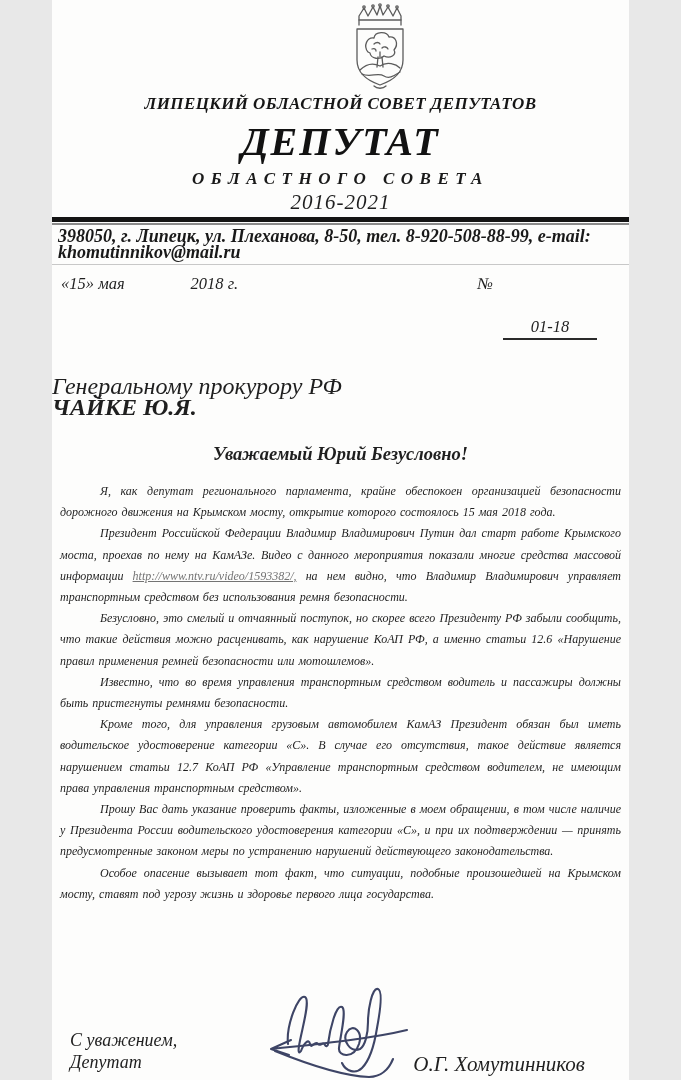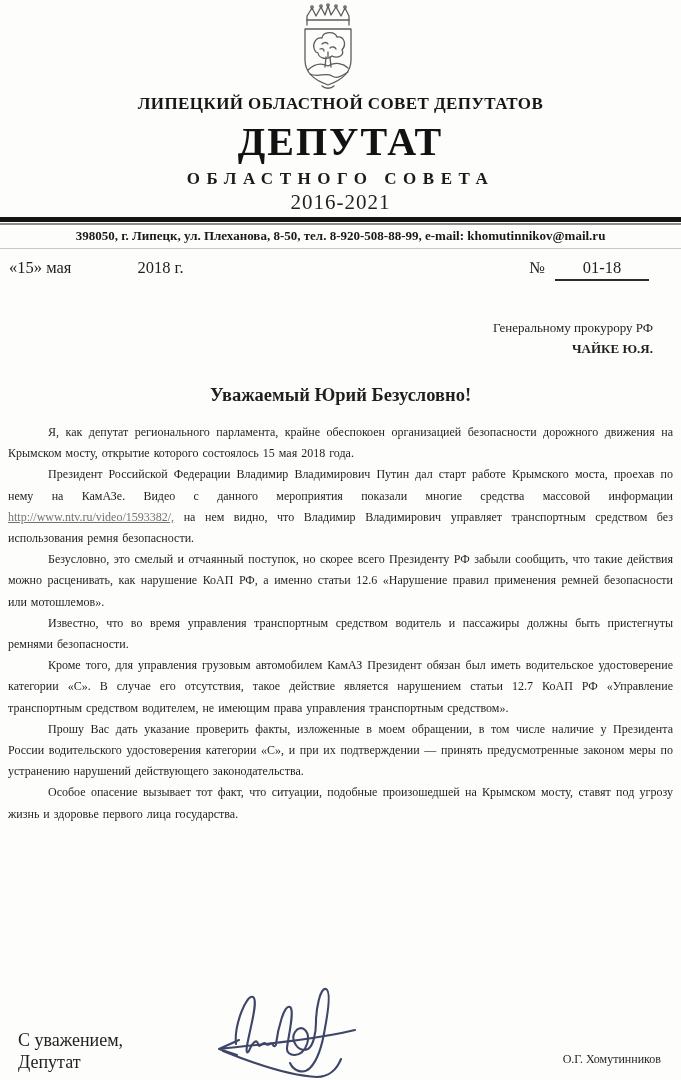--- a/index.html
+++ b/index.html
@@ -1,23 +1,24 @@
 <!DOCTYPE html>
 <html lang="ru"><head>
 <meta charset="utf-8">
 <style>
   html,body { margin:0; padding:0; background:#e8e8e8; }
   .page {
     position:relative;
-    width:681px; height:1080px;
+    width:577px; height:1080px;
     margin:0 auto;
     background:#fdfdfc;
     color:#1f1f1f;
     font-family:"Liberation Serif","DejaVu Serif",serif;
     overflow:hidden;
+    font-style:italic;
   }
   
   .arms { position:absolute; left:297px; top:3px; width:62px; height:86px; }
   .arms svg { width:100%; height:100%; }
   .org-name {
     padding-top:94px; margin:0;
     text-align:center; font-weight:bold; font-size:17px; letter-spacing:0.4px;
     color:#161616;
   }
   .doc-title {
@@ -27,56 +28,56 @@
   }
   .doc-subtitle {
     margin:10px 0 0; text-align:center;
     font-weight:bold; font-size:17px; letter-spacing:6.5px; line-height:18px;
     color:#1a1a1a;
   }
   .doc-term { margin:4px 0 0; text-align:center; font-size:21px; line-height:21px; letter-spacing:1px; }
   .bar-thick { margin-top:4px; height:5px; background:#141414; }
   .bar-thin  { margin-top:1px; height:2px; background:#8b8b8b; }
   .contact-line {
-    margin:3px 6px 0; text-align:center;
-    font-weight:bold; font-size:13px; line-height:16px; color:#191919;
+    margin:3px 6px 0; 
+    font-weight:bold; font-size:18px; line-height:16px; color:#191919;
   }
   .rule-light { margin-top:4px; height:1px; background:#c8c8c8; }
   
   .ref-row {
     display:flex; align-items:flex-start;
     margin:9px 32px 0 9px; font-size:16.5px;
   }
   .ref-date-gap { width:66px; }
   .ref-spacer { flex:1; }
   .ref-no { margin-right:10px; }
   .ref-no-value {
     display:inline-block; min-width:94px; text-align:center;
-    border-bottom:2px solid #2a2a2a; padding-bottom:1px;
+    border-bottom:2px solid #2a2a2a; padding-bottom:1px;margin-top:43px;
   }
   
   .recipient {
-    margin:36px 28px 14px 0; text-align:right;
-    font-size:13px; line-height:21px;
+    margin:36px 28px 14px 0; 
+    font-size:24px; line-height:21px;
   }
   .recipient .bold { font-weight:bold; }
   .salutation {
     margin:26px 0 0; text-align:center;
     font-weight:bold; font-size:18.5px;
   }
   
   .letter-body { margin:16px 8px 0; }
   .letter-body p {
     margin:0; text-align:justify; text-indent:40px;
     font-size:12px; line-height:21.2px; word-spacing:1px;
   }
   .doc-link { color:#737373; text-decoration:underline; }
   
   .close-left { position:absolute; left:9px; top:1029px; font-size:18px; line-height:22px;margin-left:9px; }
-  .close-name { position:absolute; right:20px; top:1052px; font-size:12px; }
+  .close-name { position:absolute; right:44px; top:1052px; font-size:21px; }
   .sig { position:absolute; left:203px; top:982px; width:168px; height:98px; }
   .sig svg { width:100%; height:100%; }
 </style>
 </head>
 <body>
 
 <div class="page">
 
   <div class="arms">
     <svg viewBox="0 0 60 86" fill="none" stroke="#5c5c5c" stroke-width="1.3" stroke-linecap="round" stroke-linejoin="round">

